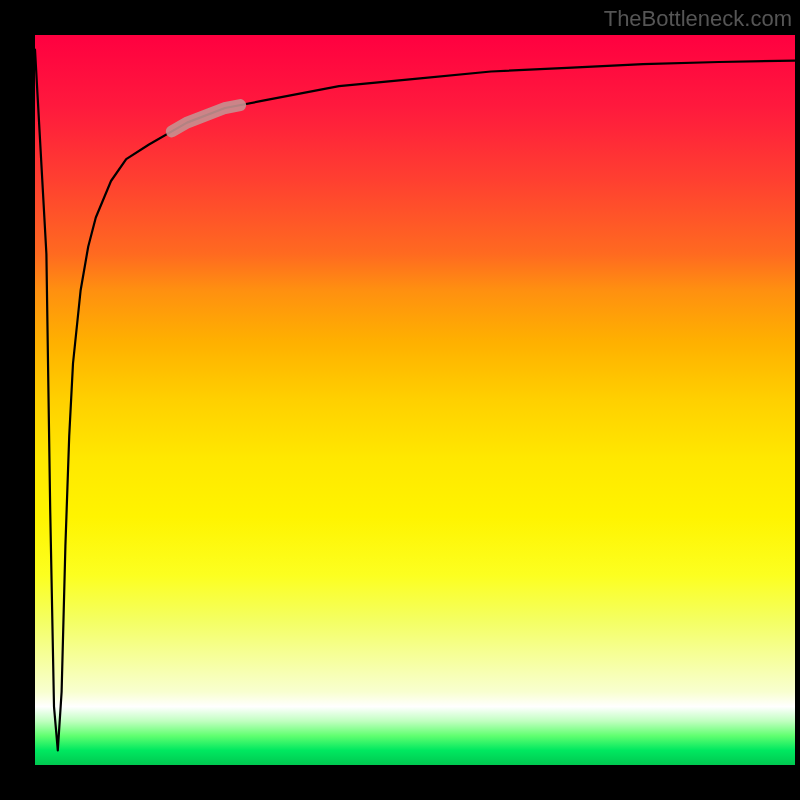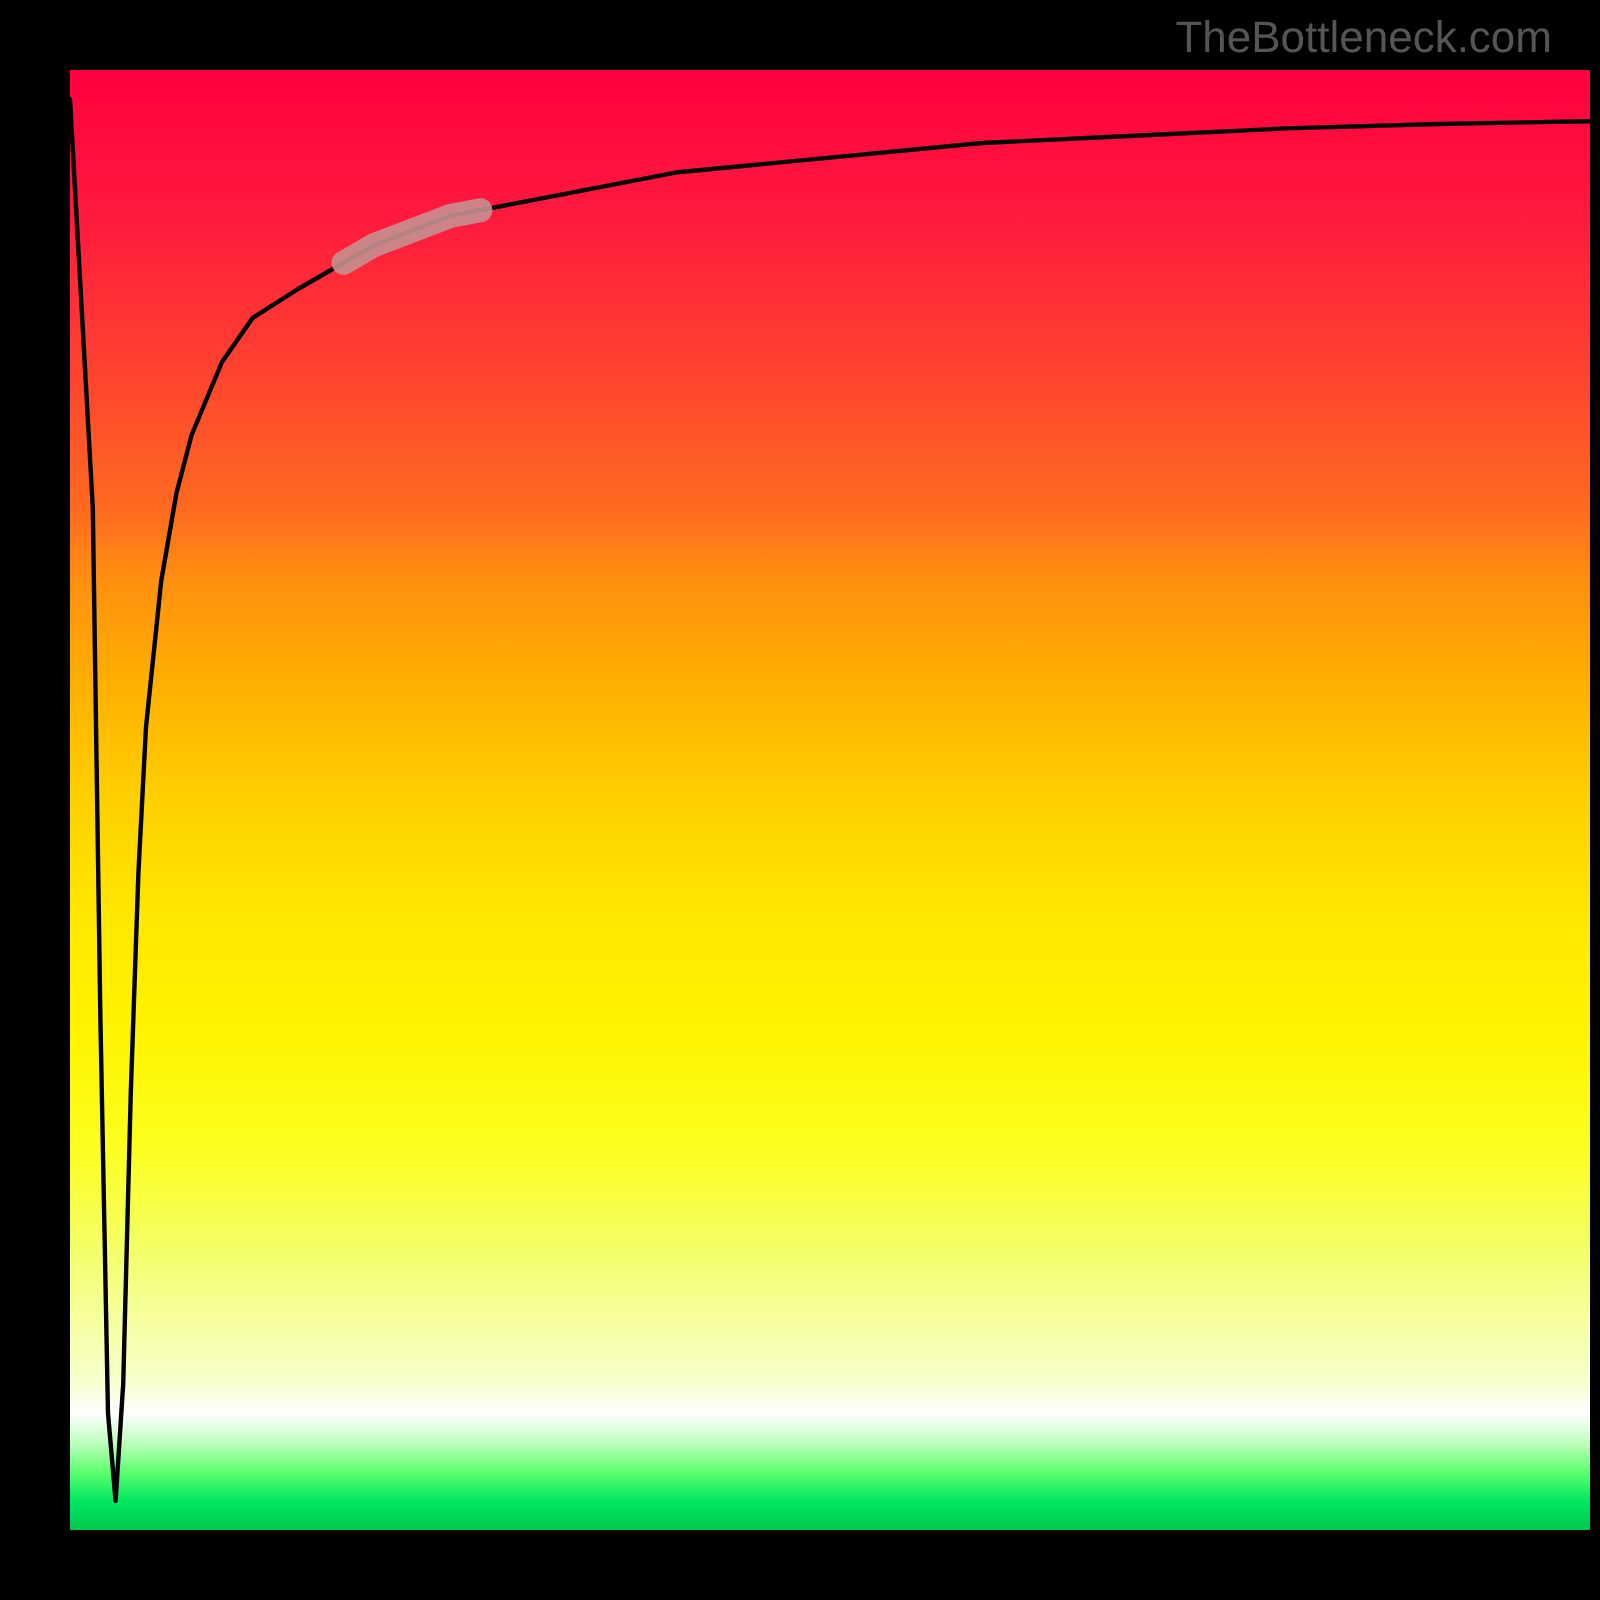--- a/index.html
+++ b/index.html
@@ -33,21 +33,21 @@
       #ffffff 92%,
       #c0ffc0 94%,
       #60ff70 96%,
       #00e860 98%,
       #00c850 100%
     );
   }
   .watermark {
     position: absolute;
     top: 6px;
-    right: 24px;
+    right: 8px;
     font-family: Arial, Helvetica, sans-serif;
     font-size: 22px;
     color: #555;
     letter-spacing: 0px;
     background: transparent;
   }
   svg.curve {
     position: absolute;
     left: 0;
     top: 0;

